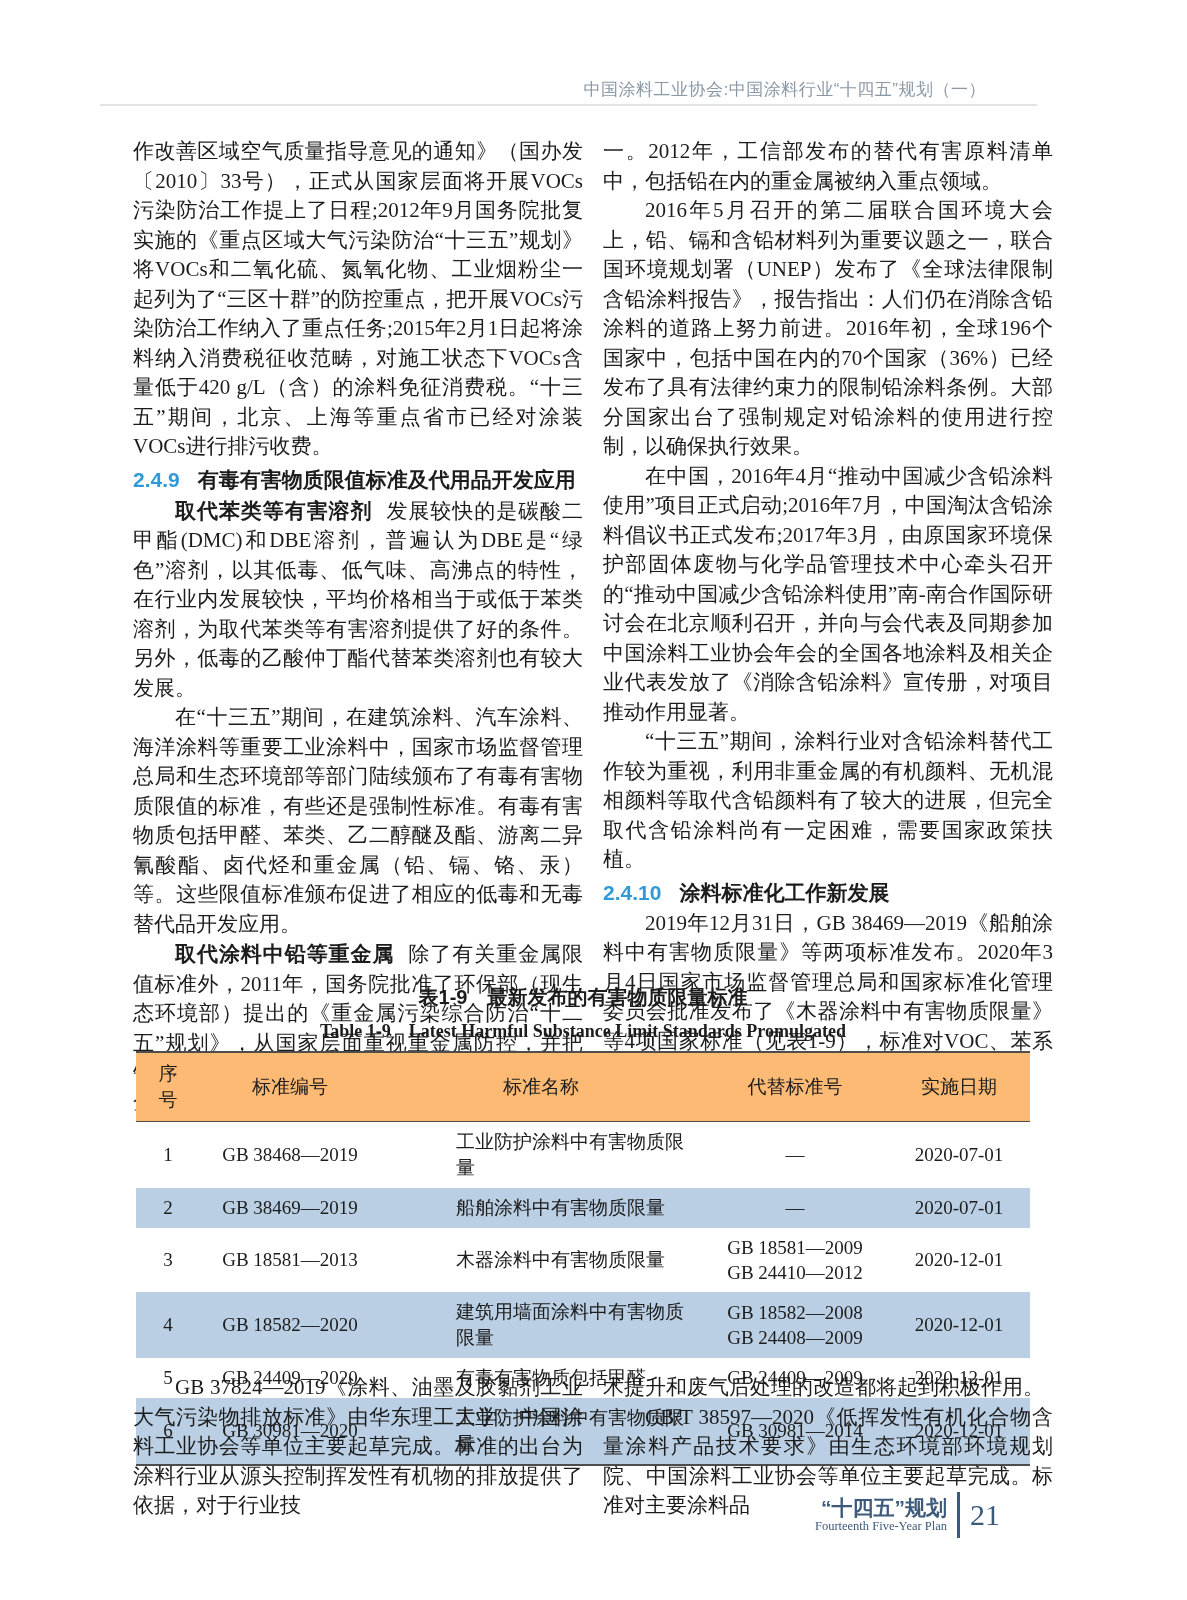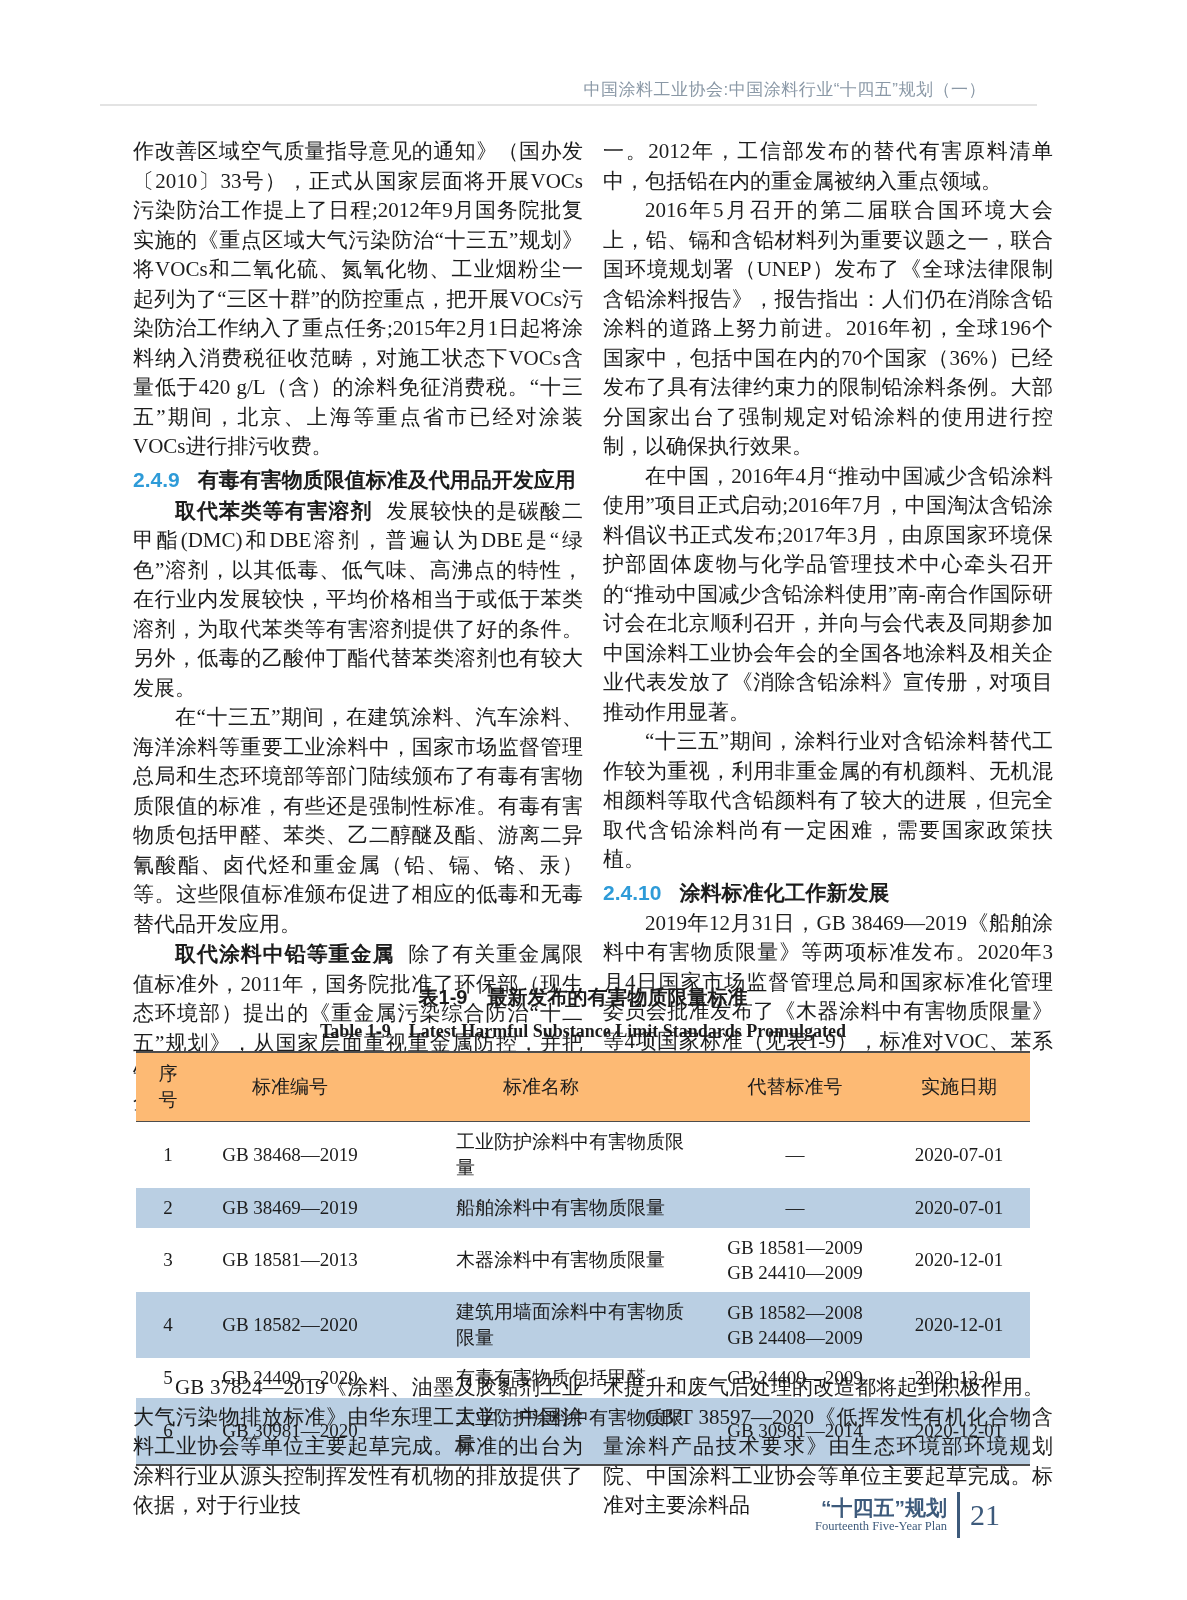--- a/index.html
+++ b/index.html
@@ -101,21 +101,21 @@
           <td class="name">船舶涂料中有害物质限量</td>
           <td>—</td>
           <td>2020-07-01</td>
         </tr>
         <tr>
           <td>3</td>
           <td>GB 18581—2013</td>
           <td class="name">木器涂料中有害物质限量</td>
           <td>
               <span class="rep-line">GB 18581—2009</span>
-              <span class="rep-line">GB 24410—2009</span>
+              <span class="rep-line">GB 24410—2012</span>
             </td>
           <td>2020-12-01</td>
         </tr>
         <tr class="shaded">
           <td>4</td>
           <td>GB 18582—2020</td>
           <td class="name">建筑用墙面涂料中有害物质限量</td>
           <td>
               <span class="rep-line">GB 18582—2008</span>
               <span class="rep-line">GB 24408—2009</span>

